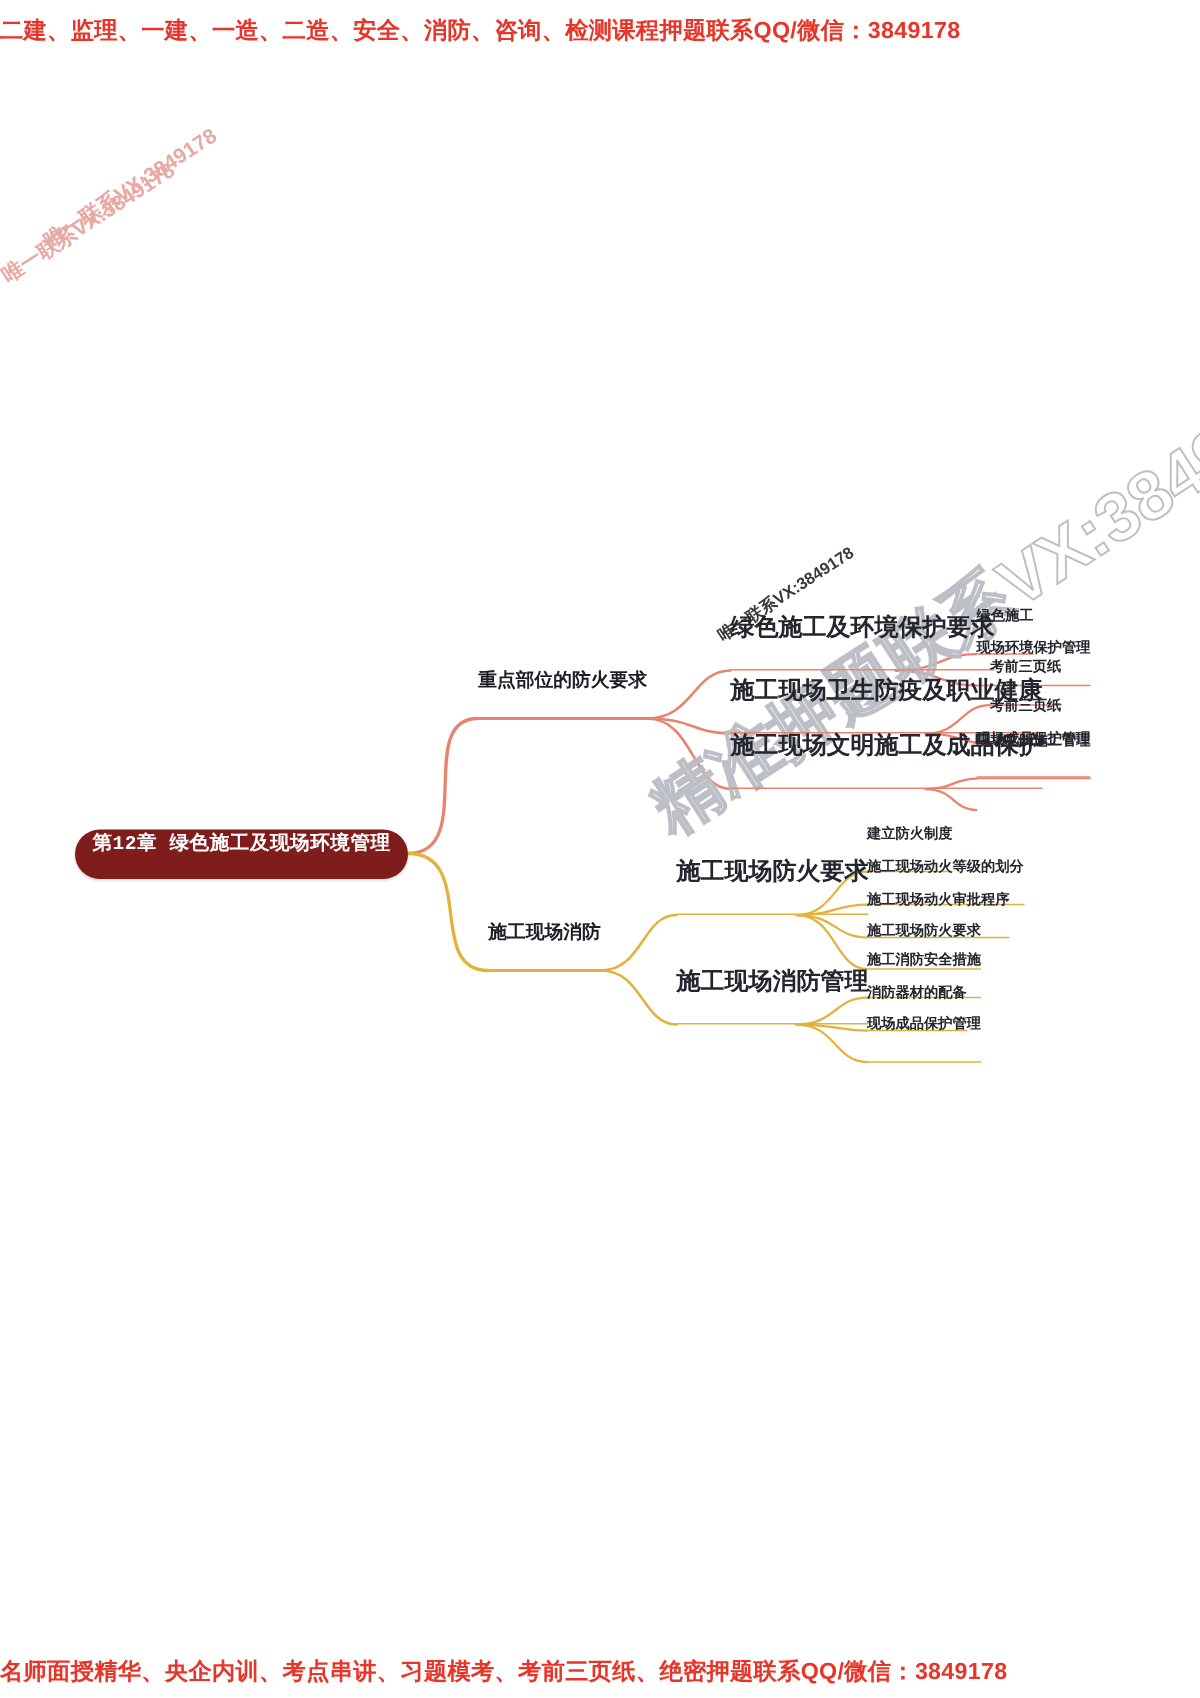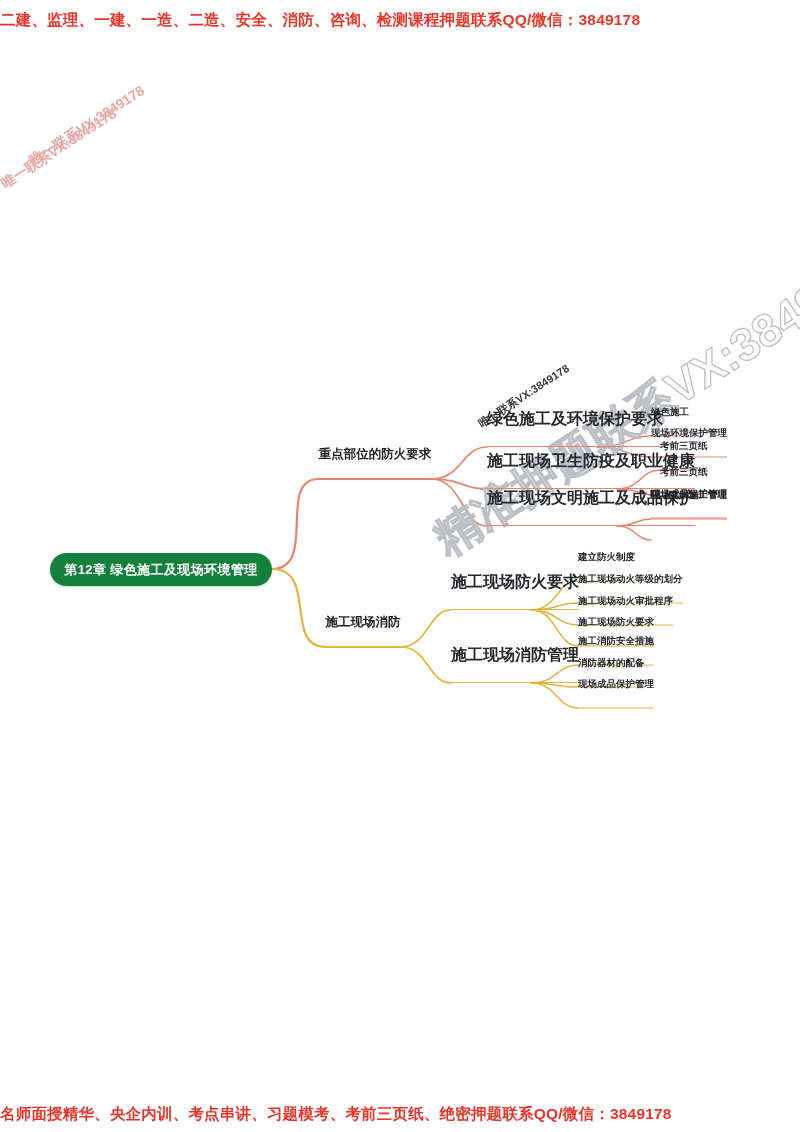--- a/index.html
+++ b/index.html
@@ -78,25 +78,25 @@
   }
 
   
   #root-node {
     position: absolute;
     left: 50px;
     top: 553px;
     width: 222px;
     height: 33px;
     border-radius: 17px;
-    background: #15803d;
+    background: #7f1d1d;
     box-shadow: 0 1px 2px rgba(0,0,0,.18);
     display: flex;
-    align-items: center;
     justify-content: center;
+    font-family: Liberation Mono, monospace;
   }
   #root-node .root-label {
     color: #ffffff;
     font-size: 13px;
     font-weight: bold;
     letter-spacing: .4px;
     white-space: nowrap;
   }
 
   

